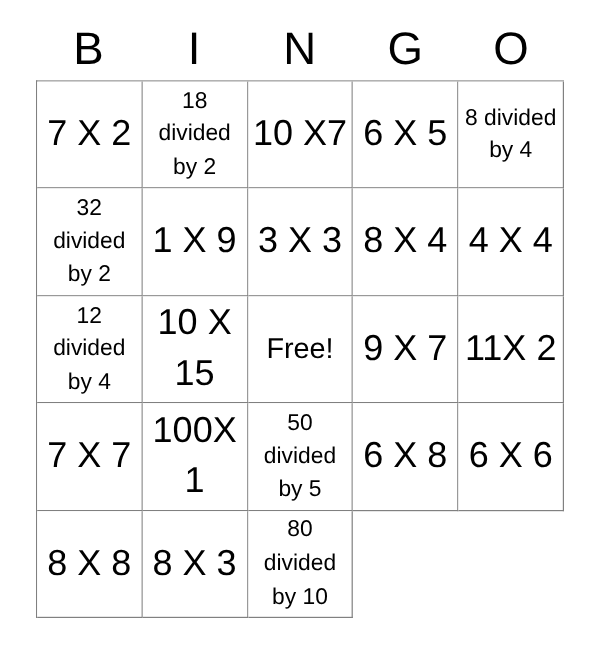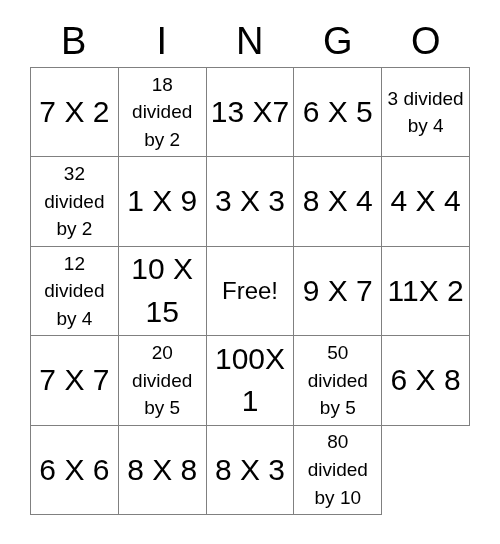--- a/index.html
+++ b/index.html
@@ -108,27 +108,27 @@
 
   <div id="bingo-grid">
 
     <div class="cell size-lg">
         <span class="cell-text">7 X 2</span>
       </div>
     <div class="cell size-sm">
         <span class="cell-text">18 divided by 2</span>
       </div>
     <div class="cell size-lg">
-        <span class="cell-text">13 X7</span>
+        <span class="cell-text">10 X7</span>
       </div>
     <div class="cell size-lg">
         <span class="cell-text">6 X 5</span>
       </div>
     <div class="cell size-sm">
-        <span class="cell-text">3 divided by 4</span>
+        <span class="cell-text">8 divided by 4</span>
       </div>
 
     <div class="cell size-sm">
         <span class="cell-text">32 divided by 2</span>
       </div>
     <div class="cell size-lg">
         <span class="cell-text">1 X 9</span>
       </div>
     <div class="cell size-lg">
         <span class="cell-text">3 X 3</span>
@@ -152,23 +152,20 @@
     <div class="cell size-lg">
         <span class="cell-text">9 X 7</span>
       </div>
     <div class="cell size-lg">
         <span class="cell-text">11X 2</span>
       </div>
 
     <div class="cell size-lg">
         <span class="cell-text">7 X 7</span>
       </div>
-    <div class="cell size-sm">
-        <span class="cell-text">20 divided by 5</span>
-      </div>
     <div class="cell size-lg">
         <span class="cell-text">100X 1</span>
       </div>
     <div class="cell size-sm">
         <span class="cell-text">50 divided by 5</span>
       </div>
 
     <div class="cell size-lg">
         <span class="cell-text">6 X 8</span>
       </div>

